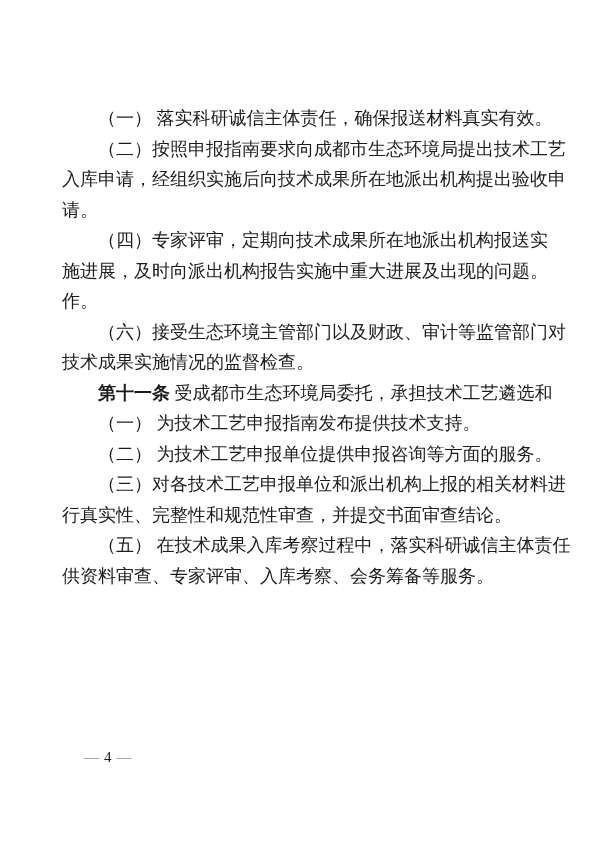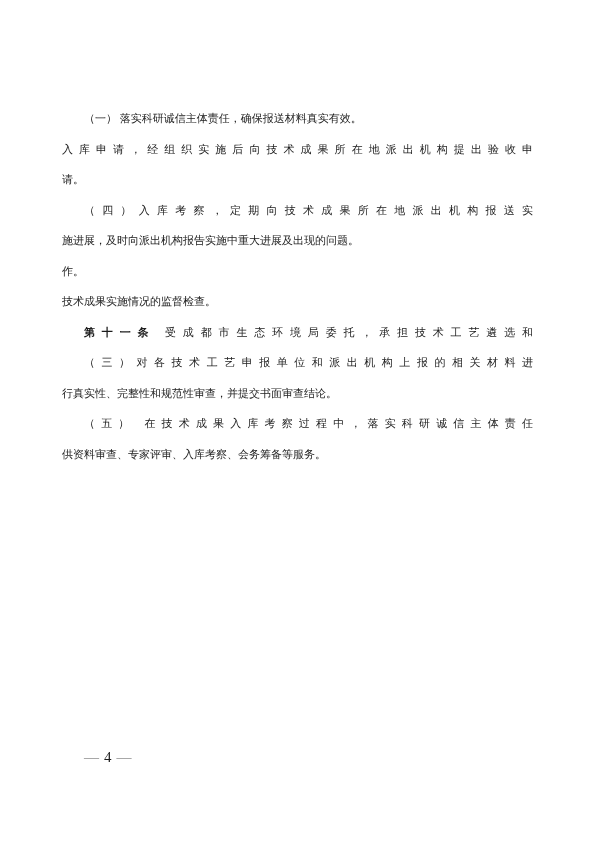--- a/index.html
+++ b/index.html
@@ -14,21 +14,21 @@
   .page {
     position: absolute;
     left: 0; top: 0;
     width: 600px; height: 848px;
     background: var(--bg, #ffffff);
   }
   .doc-body {
     position: absolute;
     left: 62px; top: 103px;
     width: 471px;
-    font-size: 11px;
+    font-size: 18px;
     line-height: 30.5px;
   }
   .line {
     white-space: nowrap;
     height: 30.5px;
   }
   .line.indent { text-indent: 2em; }
   .line.fill {
     text-align: justify;
     text-align-last: justify;
@@ -47,26 +47,30 @@
   }
   .pn-dash { color: var(--dash, #8c8c8c); letter-spacing: 0; }
   .pn-num  { color: #1c1c1c; margin: 0 5px; }
 </style>
 </head>
 <body>
 
 <div class="page">
   <div class="doc-body">
       <div class="line indent">（一） 落实科研诚信主体责任，确保报送材料真实有效。</div>
+      <div class="line indent fill">（二）按照申报指南要求向成都市生态环境局提出技术工艺</div>
       <div class="line fill">入库申请，经组织实施后向技术成果所在地派出机构提出验收申</div>
       <div class="line">请。</div>
-      <div class="line indent fill">（四）入库考察，定期向技术成果所在地派出机构报送实</div>
+      <div class="line indent fill">（四）专家评审，定期向技术成果所在地派出机构报送实</div>
       <div class="line">施进展，及时向派出机构报告实施中重大进展及出现的问题。</div>
       <div class="line">作。</div>
+      <div class="line indent fill">（六）接受生态环境主管部门以及财政、审计等监管部门对</div>
       <div class="line">技术成果实施情况的监督检查。</div>
       <div class="line indent fill"><b>第十一条</b> 受成都市生态环境局委托，承担技术工艺遴选和</div>
+      <div class="line indent">（一） 为技术工艺申报指南发布提供技术支持。</div>
+      <div class="line indent">（二） 为技术工艺申报单位提供申报咨询等方面的服务。</div>
       <div class="line indent fill">（三）对各技术工艺申报单位和派出机构上报的相关材料进</div>
       <div class="line">行真实性、完整性和规范性审查，并提交书面审查结论。</div>
       <div class="line indent fill">（五） 在技术成果入库考察过程中，落实科研诚信主体责任</div>
       <div class="line">供资料审查、专家评审、入库考察、会务筹备等服务。</div>
     </div>
   <div class="page-number"><span class="pn-dash">—</span><span class="pn-num">4</span><span class="pn-dash">—</span></div>
 </div>
 
 </body></html>

